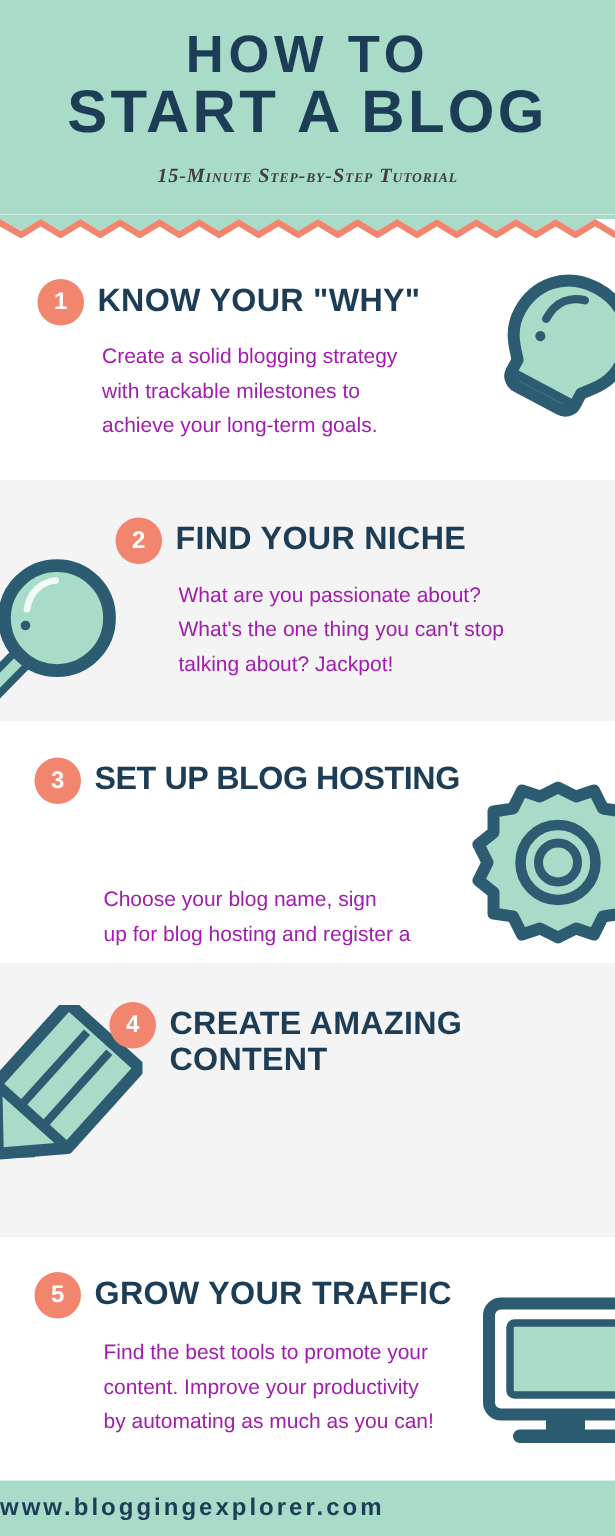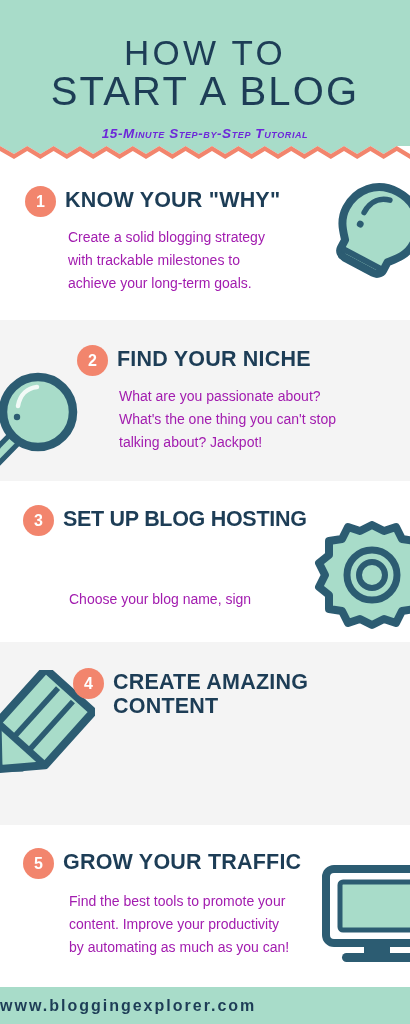--- a/index.html
+++ b/index.html
@@ -27,34 +27,34 @@
     width: 410px;
     height: 143px;
     background: #a8dcc9;
     box-sizing: border-box;
     padding-top: 18px;
   }
   .title {
     text-align: center;
     color: #1d3d56;
     font-family: "Liberation Sans", sans-serif;
-    font-weight: normal;
+    font-weight: bold;
     font-size: 35px;
     line-height: 38px;
     letter-spacing: 3.2px;
-    margin: 16px;
+    margin: 0;
   }
   .title-line2 {
     letter-spacing: 2.2px;
     font-size: 40px;
   }
   .subtitle {
     text-align: center;
-    color: #6d28d9;
-    font-family: Liberation Sans, sans-serif;
+    color: #404040;
+    font-family: Liberation Serif, serif;
     font-weight: bold;
     font-style: italic;
     font-size: 13.5px;
     letter-spacing: 0.6px;
     margin: 15px 0 0 0;
     font-variant: small-caps;
   }
 
   
   .zigzag {
@@ -268,20 +268,21 @@
         <circle cx="60" cy="54" r="13" fill="none" stroke="#2c5c72" stroke-width="6"></circle>
       </svg>
     </div>
     <div class="sec-inner">
       <div class="head-row s3-head">
         <div class="num-badge">3</div>
         <h2 class="step-title narrow">SET UP BLOG HOSTING</h2>
       </div>
       <div class="body-text s3-body">
         <span>Choose your blog name, sign</span>
+        <span>up for blog hosting and register a</span>
       </div>
     </div>
   </div>
 
   <div class="section sec-gray sec4">
 
     <div class="icon icon-pencil">
       <svg width="125" height="125" viewBox="0 0 125 125">
         <g transform="rotate(42 62 62)">
           <path d="M30,6 L94,6 L94,78 L62,112 L30,78 Z" fill="#a8dcc9" stroke="#2c5c72" stroke-width="8" stroke-linejoin="round"></path>

